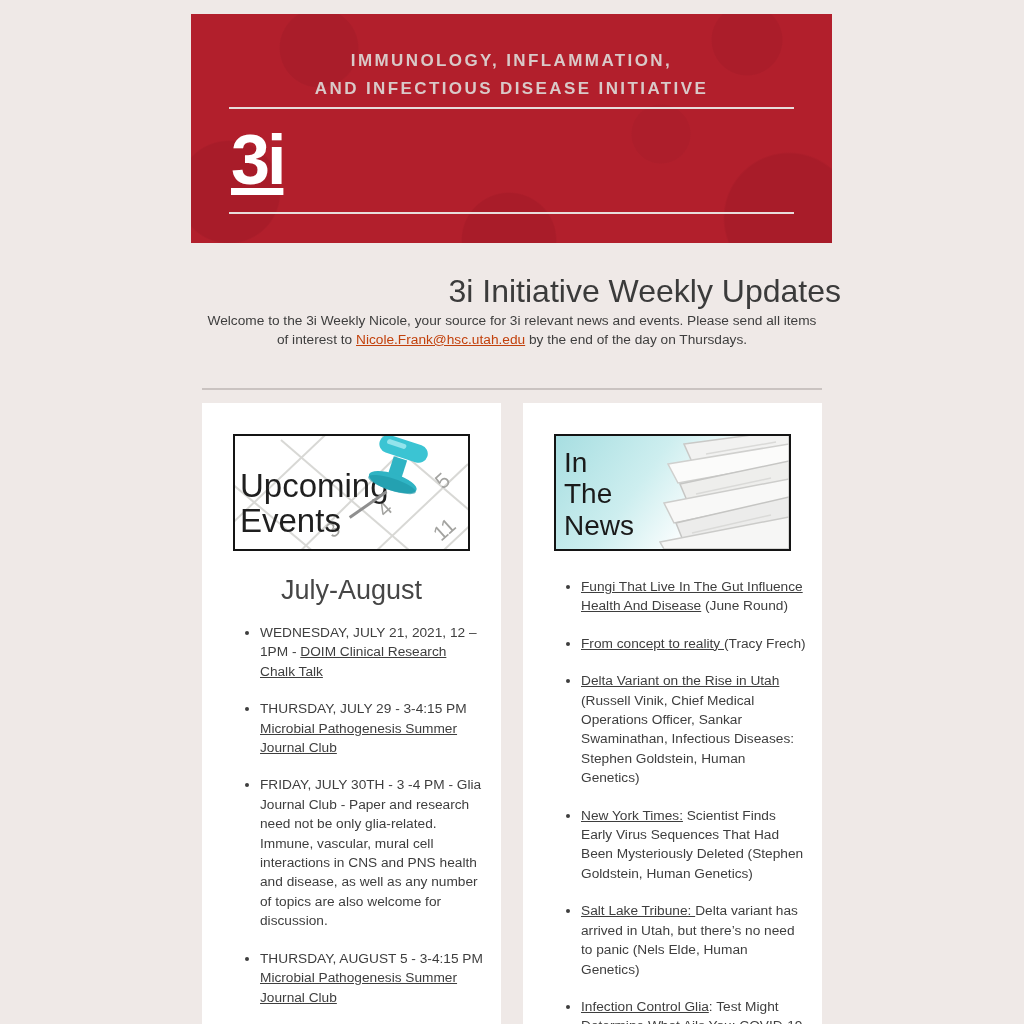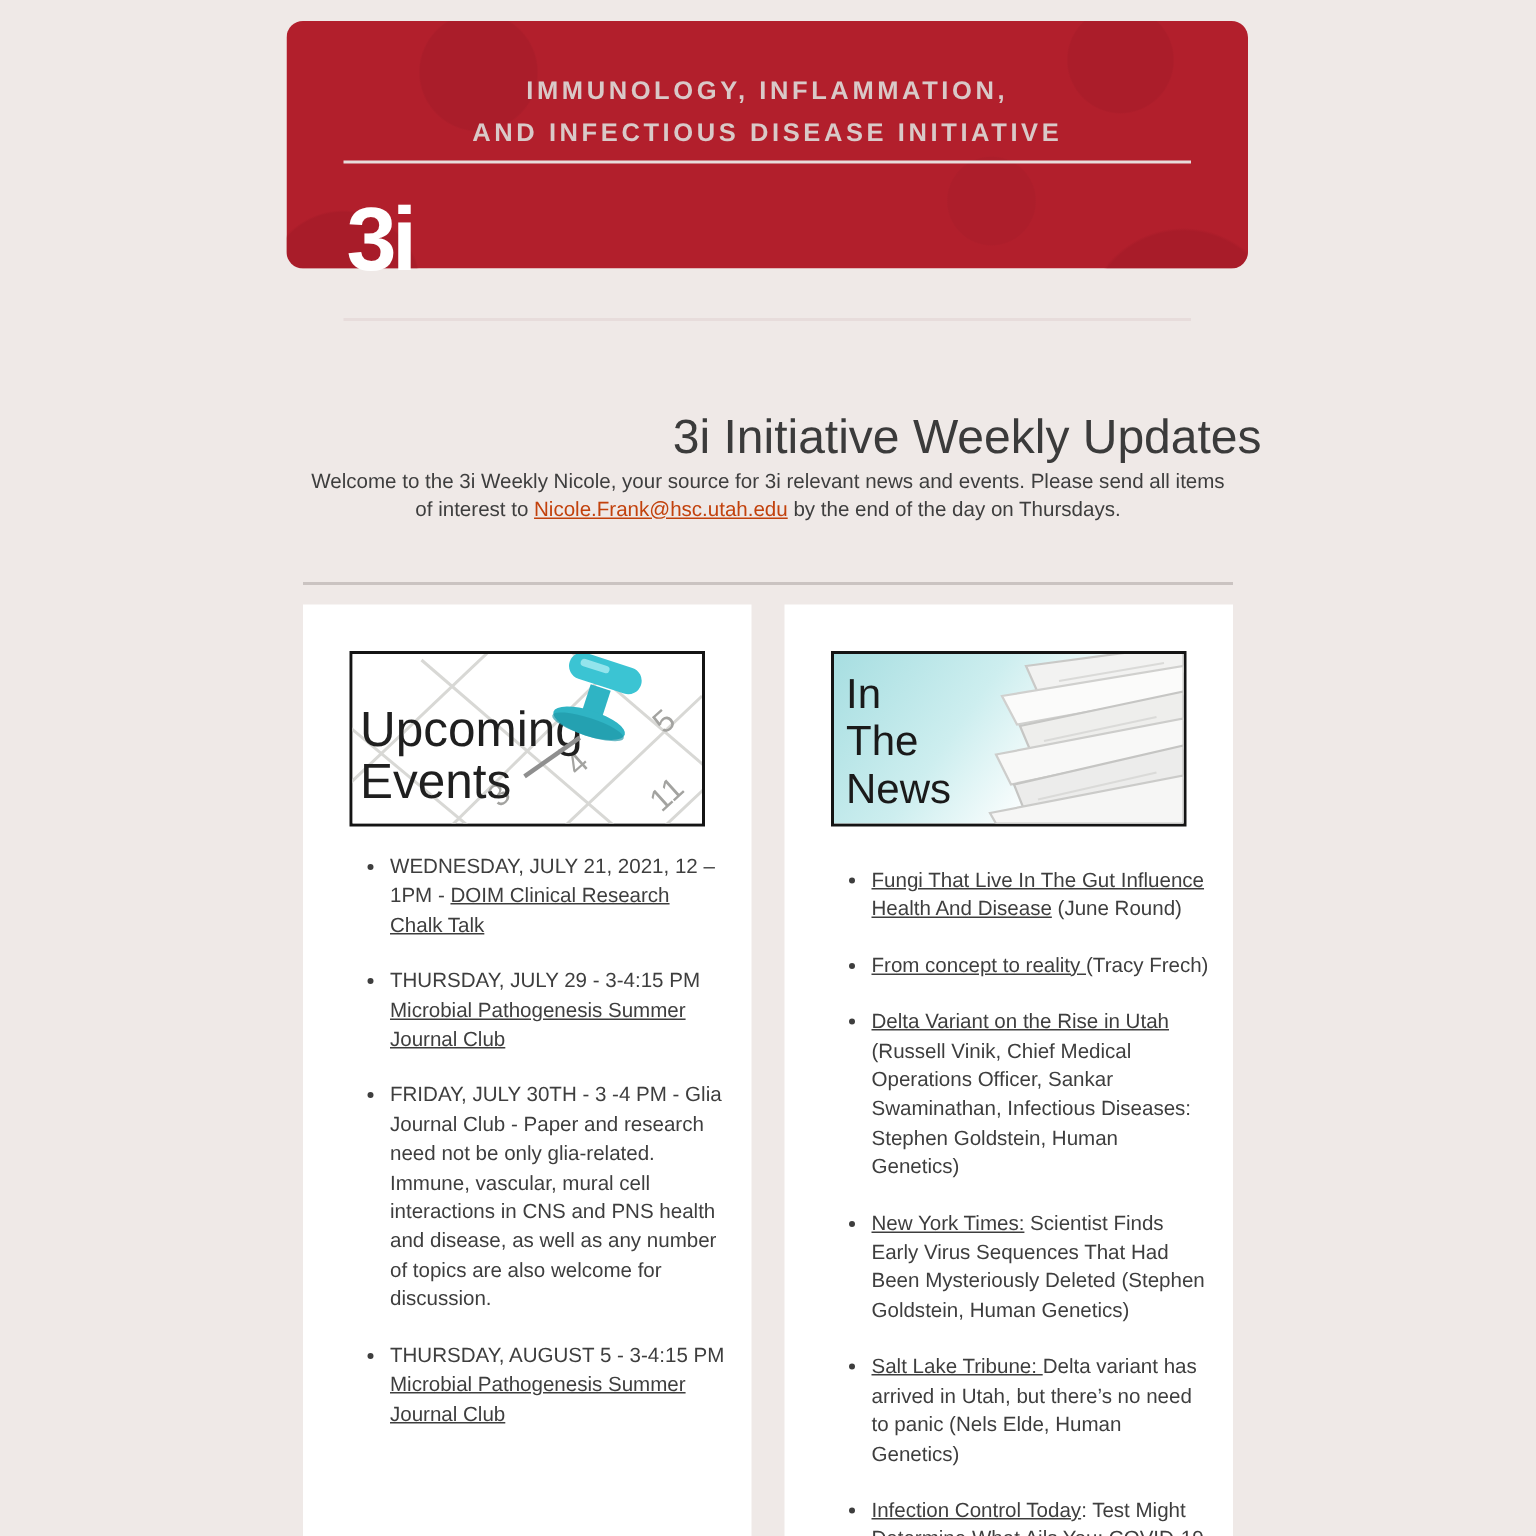--- a/index.html
+++ b/index.html
@@ -9,50 +9,49 @@
     background: #efe9e7;
     overflow: hidden;
     position: relative;
     font-family: "Liberation Sans", sans-serif;
     color: #3e3e3e;
   }
 
   
   .banner {
     position: absolute; left: 191px; top: 14px;
-    width: 641px; height: 165px;
+    width: 641px; height: 229px;
     background-color: #b21f2c;
     background-image:
       radial-gradient(circle 52px at 38px 178px, #a81c29 97%, transparent 100%),
       radial-gradient(circle 40px at 128px 34px,  #aa1d2a 97%, transparent 100%),
       radial-gradient(circle 66px at 598px 204px, #a81c29 97%, transparent 100%),
       radial-gradient(circle 36px at 556px 26px,  #ab1d2a 97%, transparent 100%),
       radial-gradient(circle 48px at 318px 226px, #a91c29 97%, transparent 100%),
       radial-gradient(circle 30px at 470px 120px, #ad1e2b 97%, transparent 100%);
-    border-radius: 11px;
   }
   .banner-tagline {
     position: absolute; top: 33px; left: 0; right: 0;
     text-align: center;
     color: #d9c9c8;
     font-size: 17px; font-weight: bold;
     letter-spacing: 2.4px; line-height: 28px;
   }
   .banner-rule {
     position: absolute; left: 38px; right: 38px; height: 2px;
     background: #e7dcdb;
   }
   .banner-rule.top    { top: 93px; }
   .banner-rule.bottom { top: 198px; }
   .banner-logo {
     position: absolute; left: 40px; top: 100px;
     display: flex; align-items: baseline;
     color: #ffffff; white-space: nowrap;
   }
-  .logo-3i   { font-size: 60px; font-weight: bold; letter-spacing: -3px; line-height: 92px; }
+  .logo-3i   { font-size: 70px; font-weight: bold; letter-spacing: -3px; line-height: 92px; text-decoration: underline; }
   .logo-word { font-size: 74px; font-weight: normal; letter-spacing: 9px; margin-left: 16px; line-height: 92px; }
 
   
   .page-title {
     position: absolute; top: 269px; left: 196px; width: 641px;
     margin: 4px; text-align: right;
     font-size: 32px; font-weight: normal; color: #3b3b3b;
   }
   .intro {
     position: absolute; top: 312px; left: 202px; width: 620px;
@@ -146,20 +145,21 @@
     <g transform="translate(163,30) rotate(18)">
       <path d="M-3 28 L-30 64" stroke="#8f8f8f" stroke-width="3" fill="none"></path>
       <rect x="-7" y="-8" width="14" height="24" fill="#2fb4c4"></rect>
       <rect x="-25" y="-27" width="50" height="18" rx="9" fill="#3bc4d3"></rect>
       <rect x="-18" y="-23" width="20" height="5" rx="2.5" fill="#93e4ec"></rect>
       <ellipse cx="0" cy="17" rx="25" ry="8.5" fill="#2fb4c4"></ellipse>
       <ellipse cx="0" cy="19.5" rx="25" ry="6" fill="#1f97a7" opacity="0.65"></ellipse>
     </g>
   </svg>
 
+  <h2 class="events-heading">July-August</h2>
 
   <ul class="items">
       <li><span>WEDNESDAY, JULY 21, 2021, 12 – 1PM - </span><a href="#">DOIM Clinical Research Chalk Talk</a></li>
       <li><span>THURSDAY, JULY 29 - 3-4:15 PM </span><a href="#">Microbial Pathogenesis Summer Journal Club</a></li>
       <li><span>FRIDAY, JULY 30TH - 3 -4 PM -  Glia Journal Club - Paper and research need not be only glia-related. Immune, vascular, mural cell interactions in CNS and PNS health and disease, as well as any number of topics are also welcome for discussion.</span></li>
       <li><span>THURSDAY, AUGUST 5 - 3-4:15 PM </span><a href="#">Microbial Pathogenesis Summer Journal Club</a></li>
     </ul>
 </div>
 
 <div class="card card-right">
@@ -189,15 +189,15 @@
       <text x="8" y="99">News</text>
     </g>
   </svg>
 
   <ul class="items">
       <li><a href="#">Fungi That Live In The Gut Influence Health And Disease</a><span> (June Round)</span></li>
       <li><a href="#">From concept to reality </a><span>(Tracy Frech)</span></li>
       <li><a href="#">Delta Variant on the Rise in Utah</a><span> (Russell Vinik, Chief Medical Operations Officer, Sankar Swaminathan, Infectious Diseases: Stephen Goldstein,  Human Genetics)</span></li>
       <li><a href="#">New York Times:</a><span> Scientist Finds Early Virus Sequences That Had Been Mysteriously Deleted (Stephen Goldstein, Human Genetics)</span></li>
       <li><a href="#">Salt Lake Tribune: </a><span>Delta variant has arrived in Utah, but there’s no need to panic (Nels Elde, Human Genetics)</span></li>
-      <li><a href="#">Infection Control Today</a><span>: Test Might Determine What Ails You: COVID-19 or Influenza (Benjamin Liu</span></li>
+      <li><a href="#">Infection Control Glia</a><span>: Test Might Determine What Ails You: COVID-19 or Influenza (Benjamin Liu</span></li>
     </ul>
 </div>
 
 </body></html>

